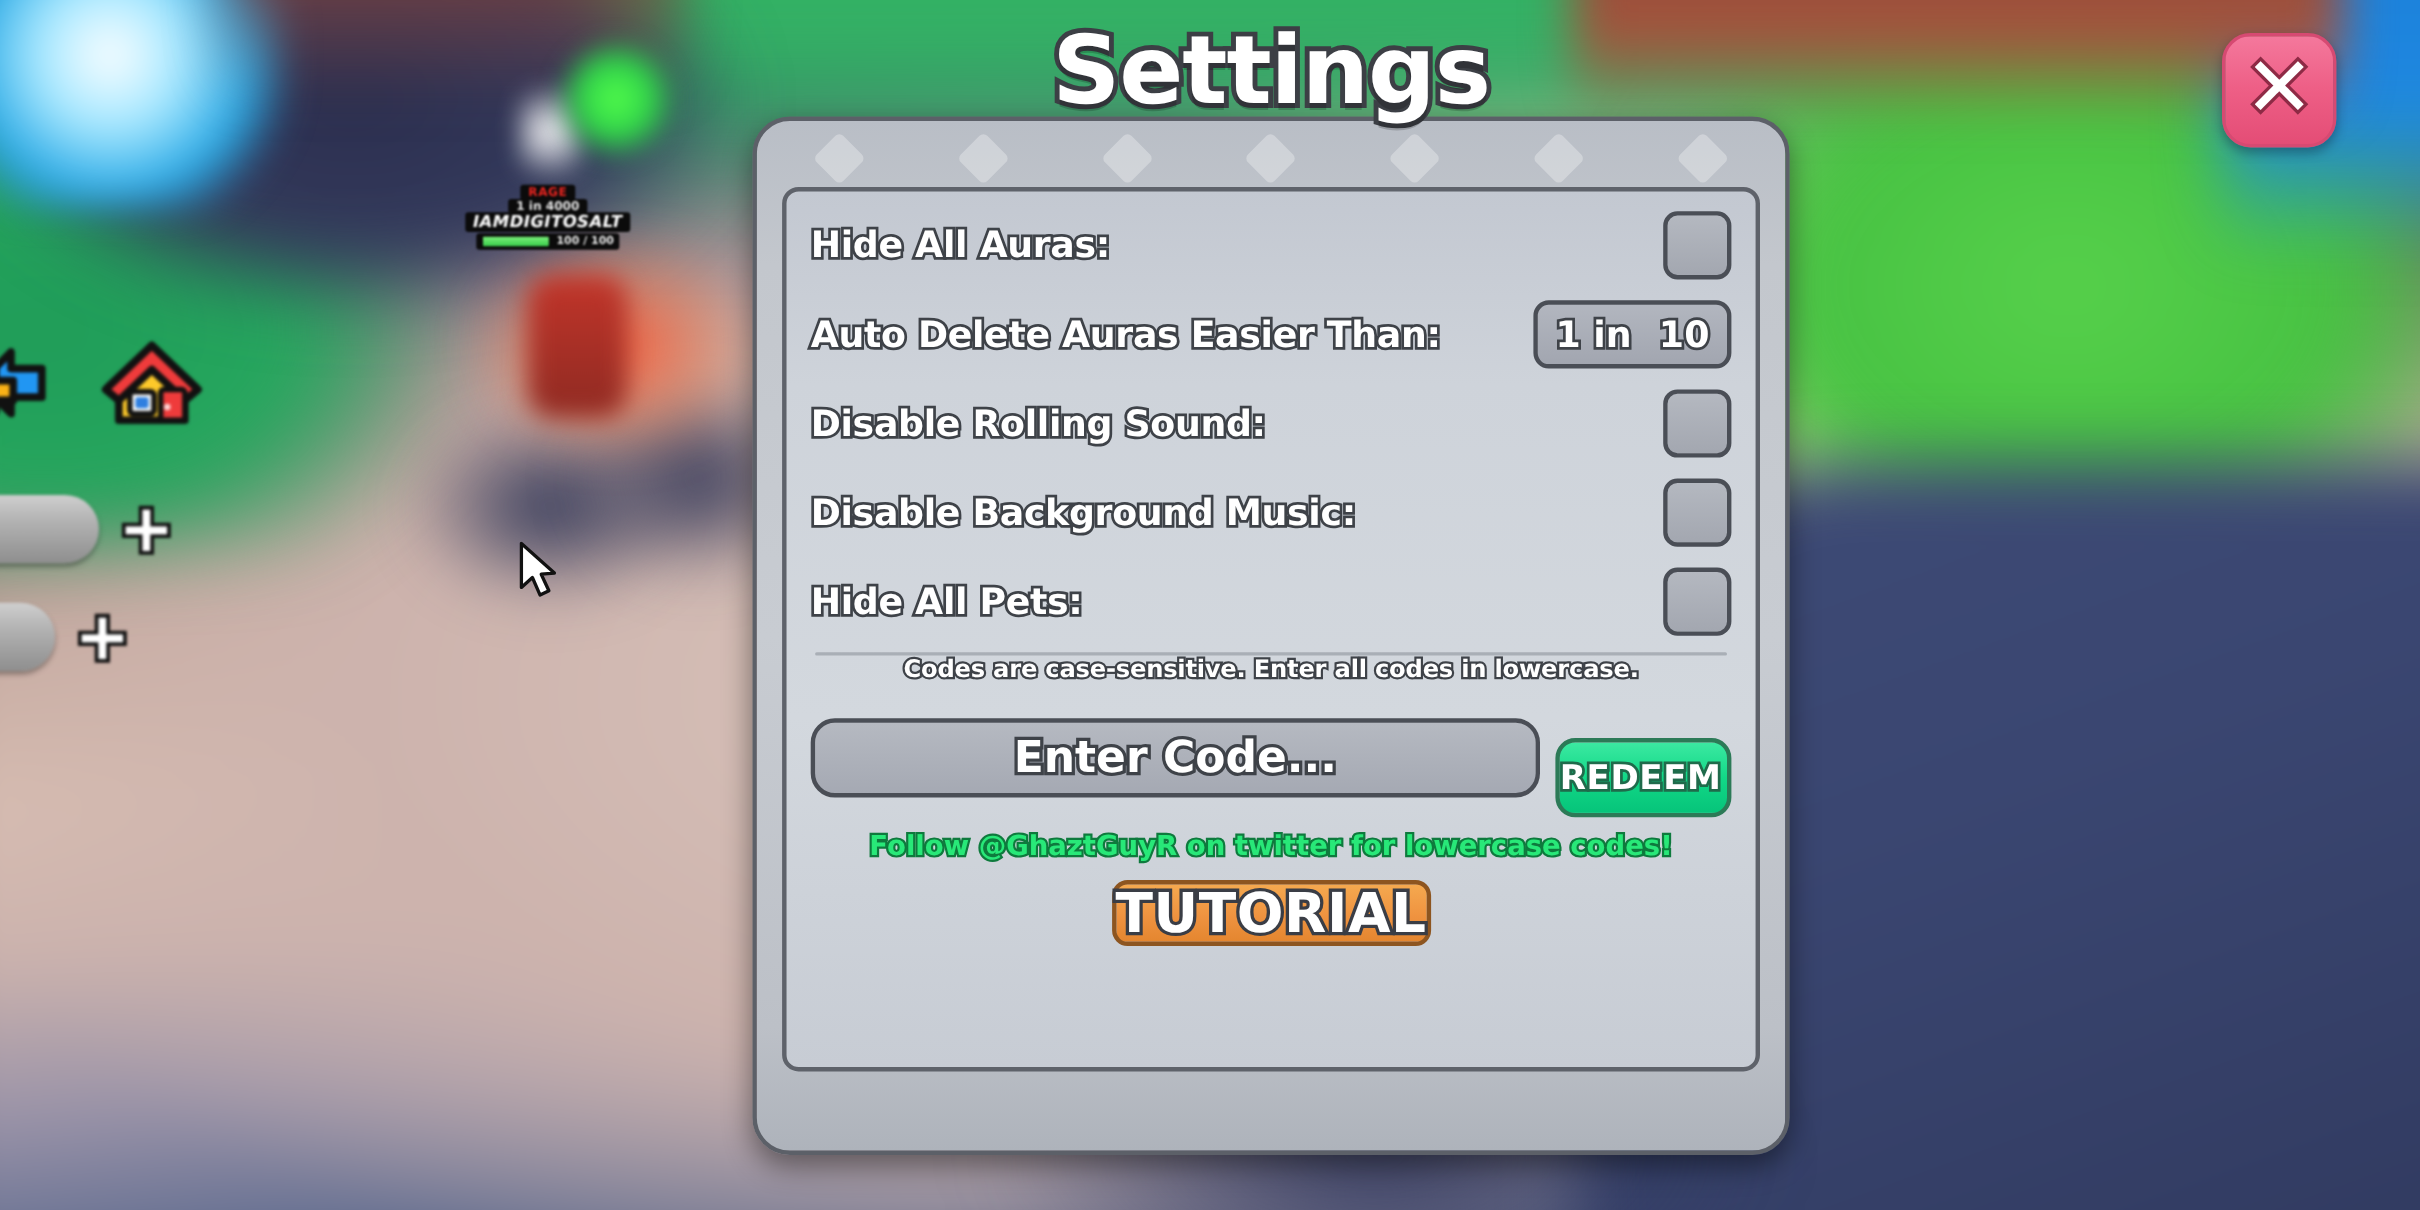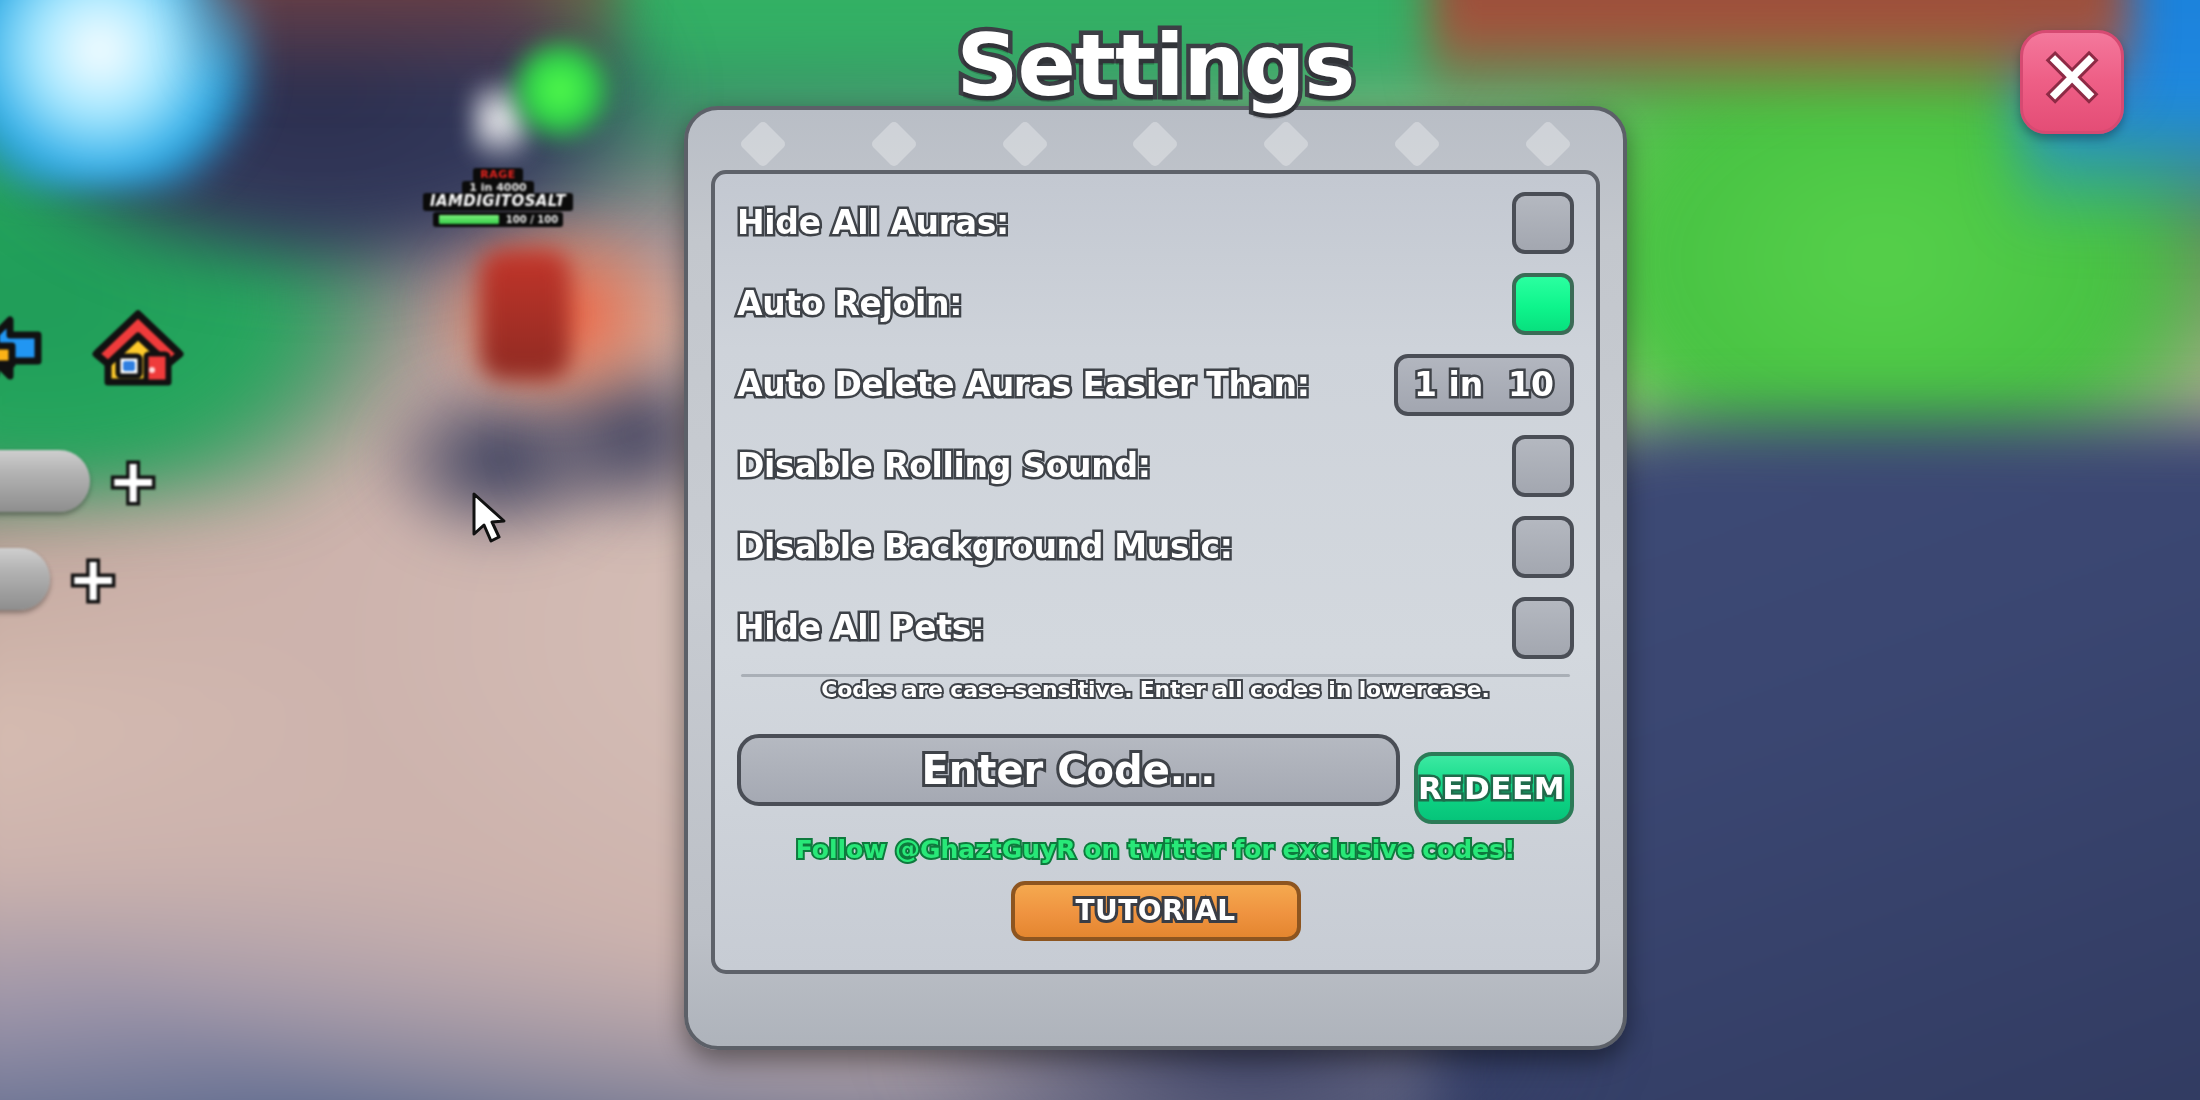--- a/index.html
+++ b/index.html
@@ -399,21 +399,21 @@
   }
   #tutorial-button {
     background: linear-gradient(180deg,#f5a94f 0%, #ef9340 55%, #e4862f 100%);
     border: 4px solid #8d5520;
   }
   #credits-button {
     background: linear-gradient(180deg,#a2a4e8 0%, #8f91de 55%, #8285d6 100%);
     border: 4px solid #3e4186;
   }
   .big-button span {
-    font-size: 28px; font-weight: 900;
+    font-size: 50px; font-weight: 900;
     color: #ffffff;
     -webkit-text-stroke: 6px #3a3d45;
     paint-order: stroke fill;
     letter-spacing: .5px;
     line-height: 1;
   }
 </style>
 </head>
 <body>
 
@@ -510,24 +510,20 @@
     <div id="close-x">✕</div>
   </div>
 
   <div id="modal-inner">
 
     <div class="option-row">
       <div class="option-label">Hide All Auras:</div>
       <div class="checkbox"></div>
     </div>
 
-    <div class="option-row">
-      <div class="option-label">Auto Rejoin:</div>
-      <div class="checkbox on"></div>
-    </div>
 
     <div class="option-row">
       <div class="option-label">Auto Delete Auras Easier Than:</div>
       <div class="stepper">
         <span>1 in</span>
         <span>10</span>
       </div>
     </div>
 
     <div class="option-row">
@@ -551,21 +547,21 @@
 
     <div id="code-row">
       <div id="code-input">
         <div id="code-placeholder">Enter Code...</div>
       </div>
       <div id="redeem-button">
         <div id="redeem-label">REDEEM</div>
       </div>
     </div>
 
-    <div id="twitter-note">Follow @GhaztGuyR on twitter for exclusive codes!</div>
+    <div id="twitter-note">Follow @GhaztGuyR on twitter for lowercase codes!</div>
 
     <div id="bottom-buttons">
       <div class="big-button" id="tutorial-button">
         <span>TUTORIAL</span>
       </div>
     </div>
 
   </div>
 </div>
 

